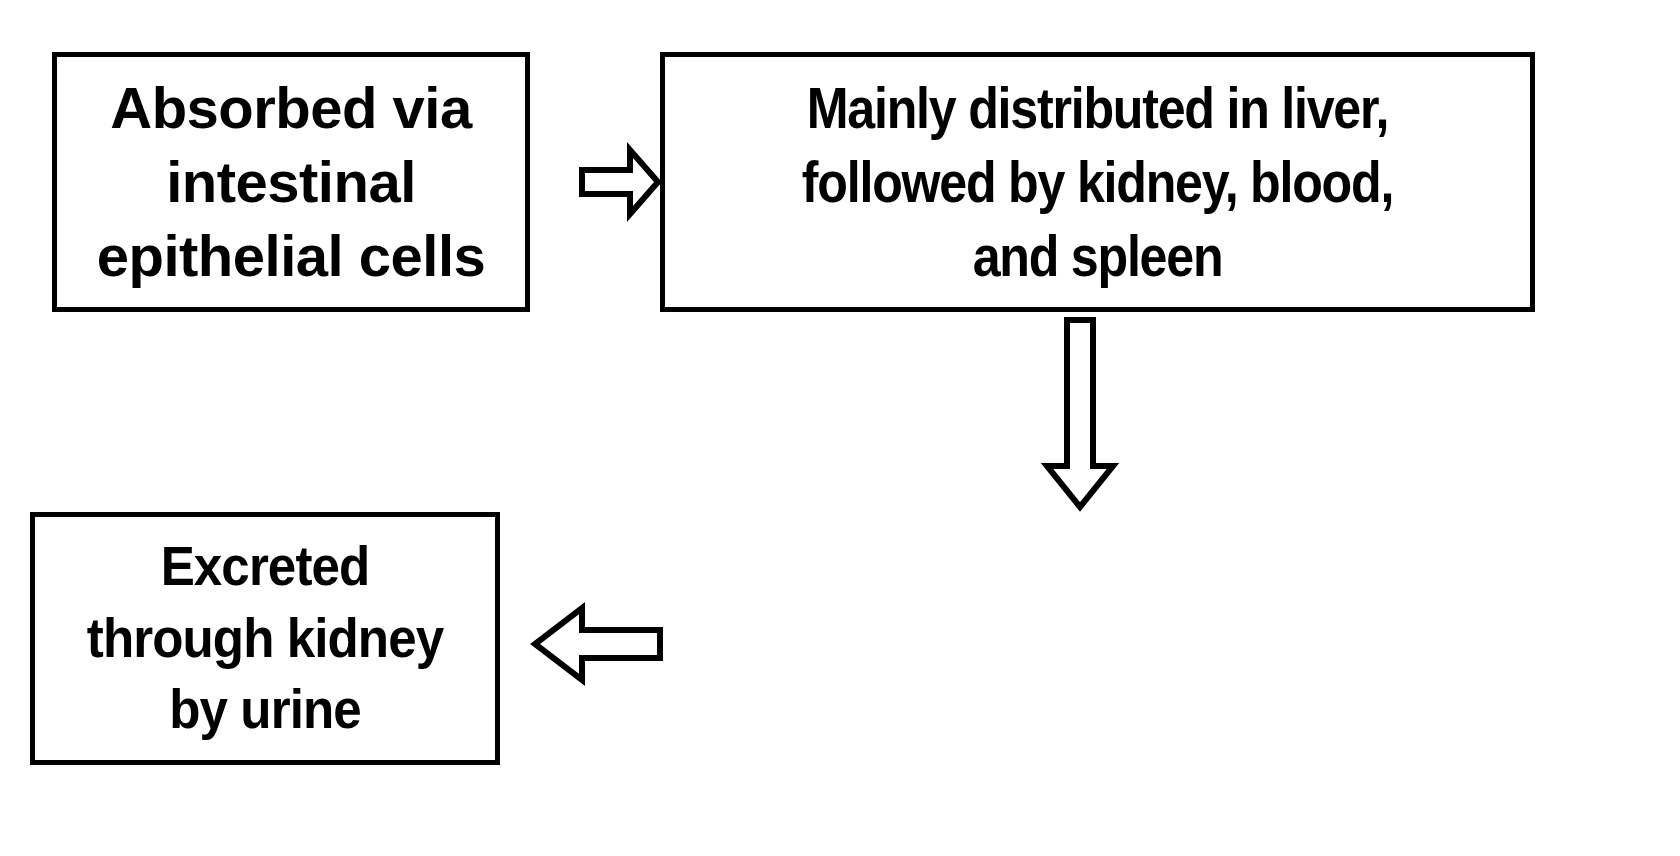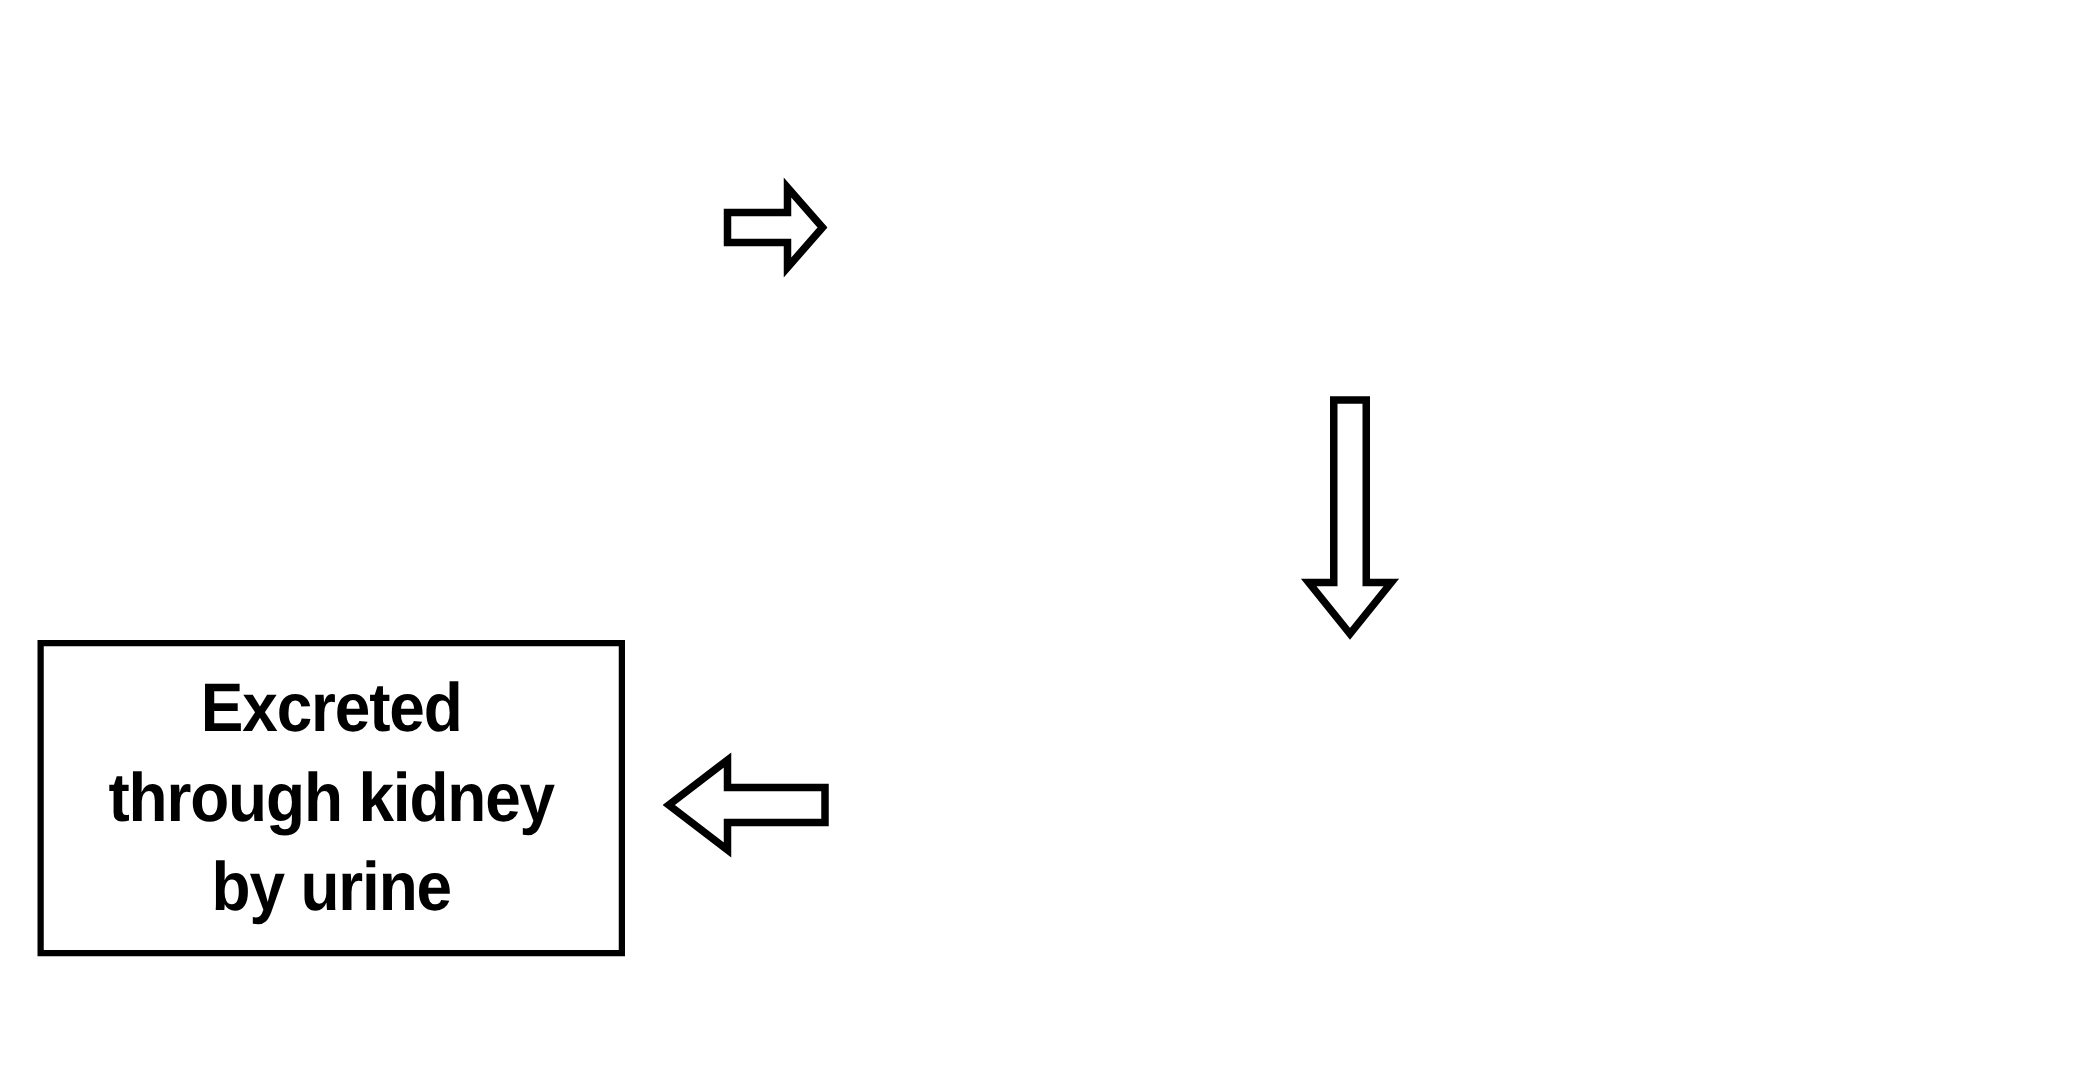--- a/index.html
+++ b/index.html
@@ -123,21 +123,31 @@
     stroke: #000000;
     stroke-width: 6;
     stroke-linejoin: miter;
   }
 </style>
 </head>
 <body>
 
 <div id="canvas">
 
+  <div class="node" id="node-absorption">
+    <span class="node-text">Absorbed via
+intestinal
+epithelial cells</span>
+  </div>
 
+  <div class="node" id="node-distribution">
+    <span class="node-text">Mainly distributed in liver,
+followed by kidney, blood,
+and spleen</span>
+  </div>
 
 
   <div class="node" id="node-excretion">
     <span class="node-text">Excreted
 through kidney
 by urine</span>
   </div>
 
   <div class="arrow" id="arrow-absorption-to-distribution">
     <svg viewBox="0 0 84 84" preserveAspectRatio="none" aria-hidden="true">

